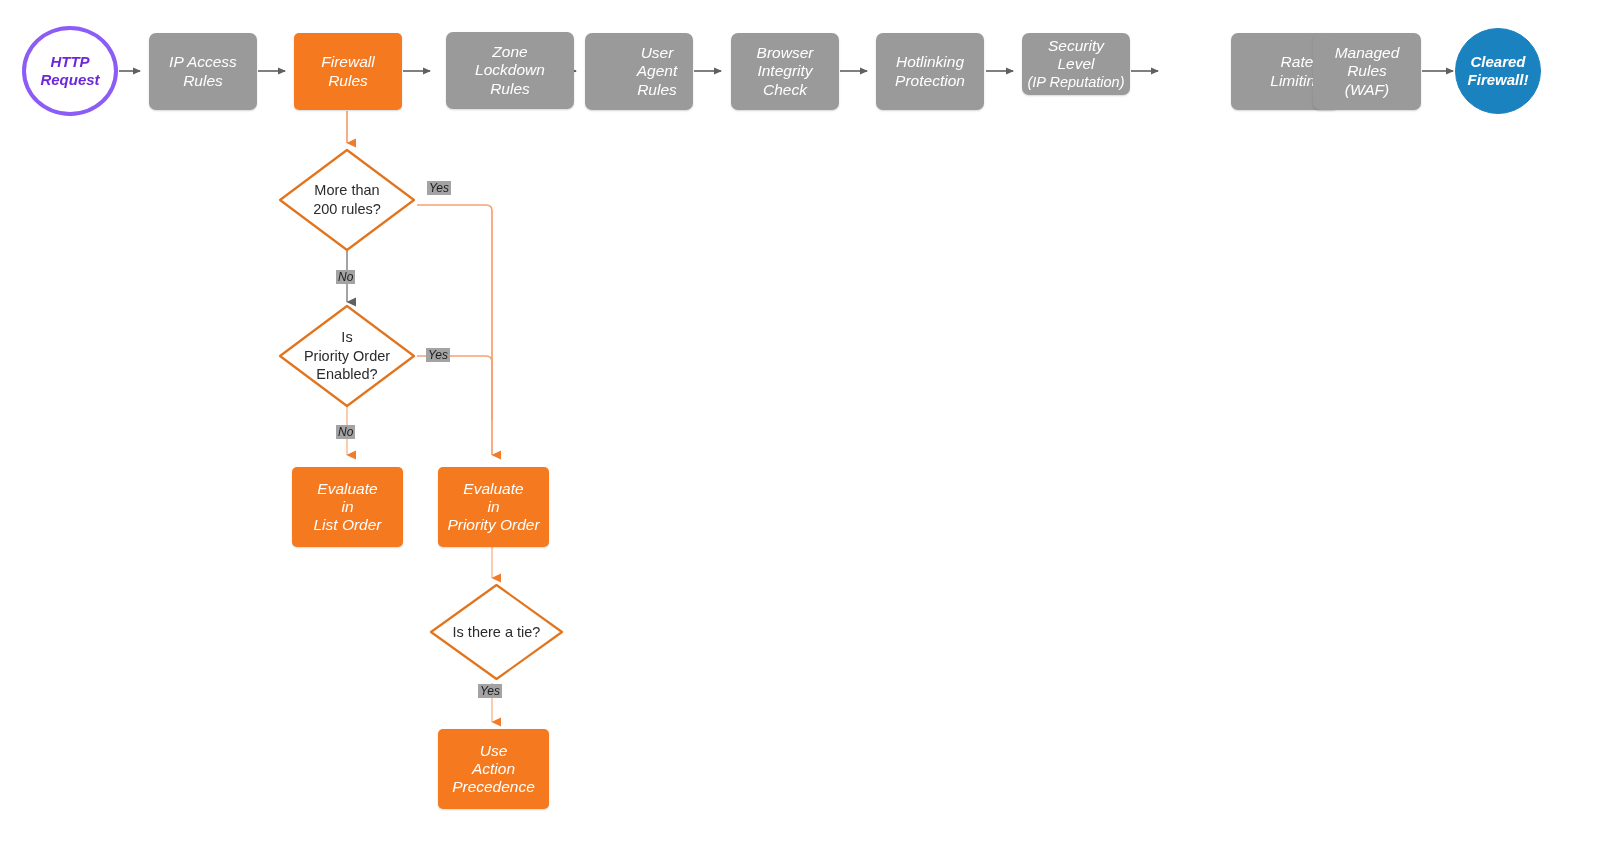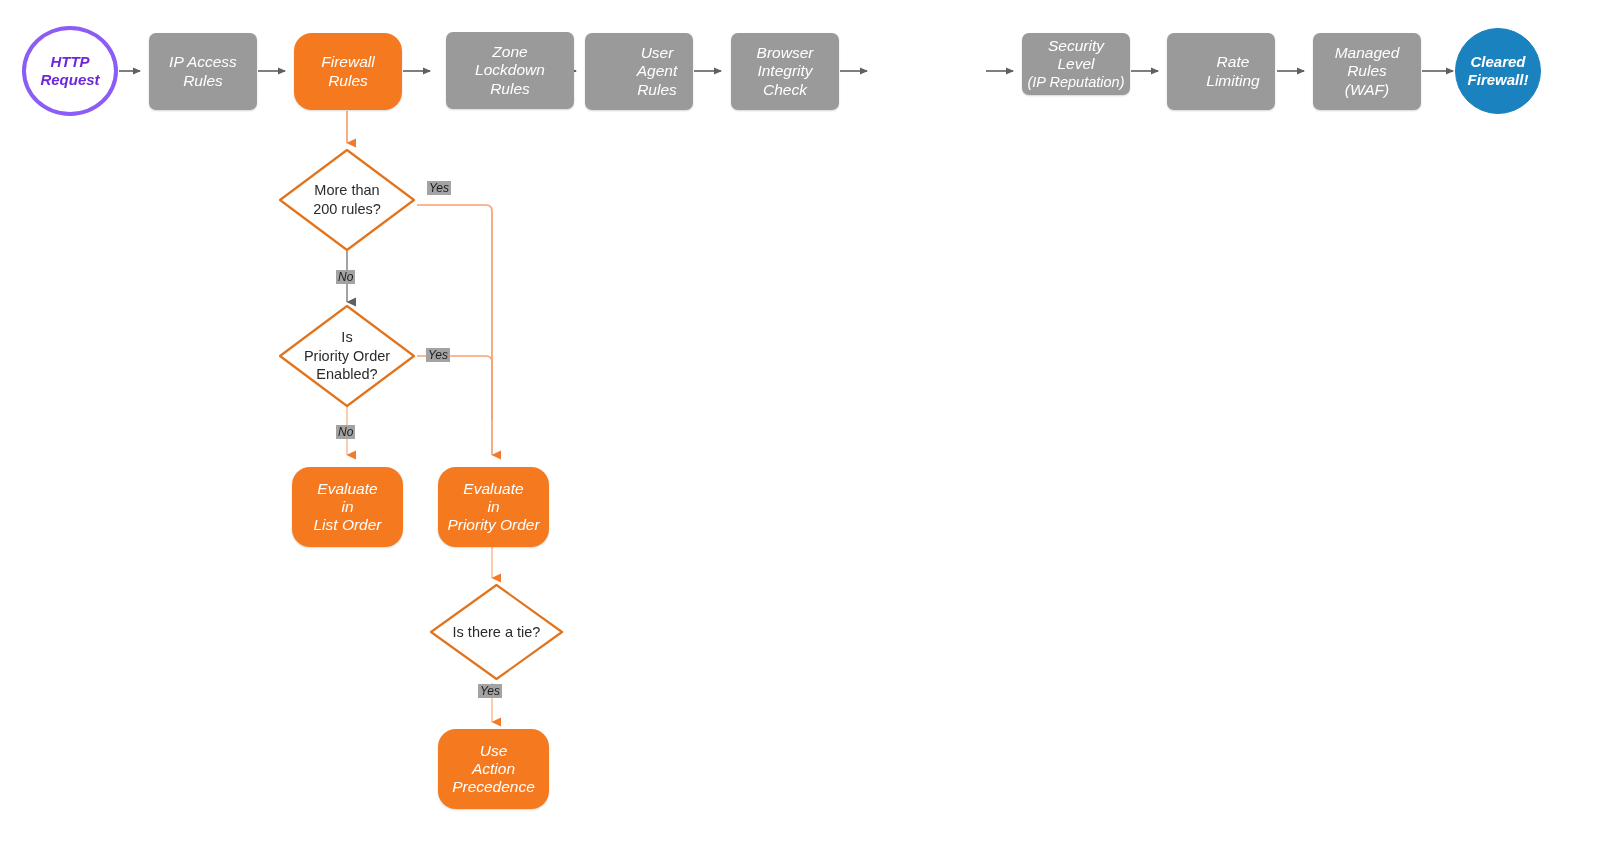--- a/index.html
+++ b/index.html
@@ -42,21 +42,21 @@
     background: #9a9a9a;
     border-radius: 7px;
     color: #ffffff;
     font-style: italic;
     font-size: 15.5px;
     box-shadow: 0 1px 2px rgba(0,0,0,0.16);
   }
   
   .step-orange {
     background: #f5791f;
-    border-radius: 18px;
+    border-radius: 5px;
     color: #ffffff;
     font-style: italic;
     font-size: 15.5px;
     box-shadow: 0 1px 2px rgba(0,0,0,0.16);
   }
   
   .term-circle {
     border-radius: 50%;
     font-style: italic;
     font-weight: bold;
@@ -207,30 +207,36 @@
   </div>
 
   <div class="node step-gray" style="left:731px; top:33px; width:108px; height:77px;">
     <div>
       <div>Browser</div>
       <div>Integrity</div>
       <div>Check</div>
     </div>
   </div>
 
+  <div class="node step-gray" style="left:876px; top:33px; width:108px; height:77px;">
+    <div>
+      <div>Hotlinking</div>
+      <div>Protection</div>
+    </div>
+  </div>
 
   <div class="node step-gray" style="left:1022px; top:33px; width:108px; height:62px;">
     <div>
       <div>Security</div>
       <div>Level</div>
       <div class="nowrap" style="font-size:14.5px;">(IP Reputation)</div>
     </div>
   </div>
 
-  <div class="node step-gray" style="left:1167px; top:33px; width:108px; height:77px;padding-left:24px;">
+  <div class="node step-gray" style="left:1231px; top:33px; width:108px; height:77px;padding-left:24px;">
     <div>
       <div>Rate</div>
       <div>Limiting</div>
     </div>
   </div>
 
   <div class="node step-gray" style="left:1313px; top:33px; width:108px; height:77px;">
     <div>
       <div>Managed</div>
       <div>Rules</div>

